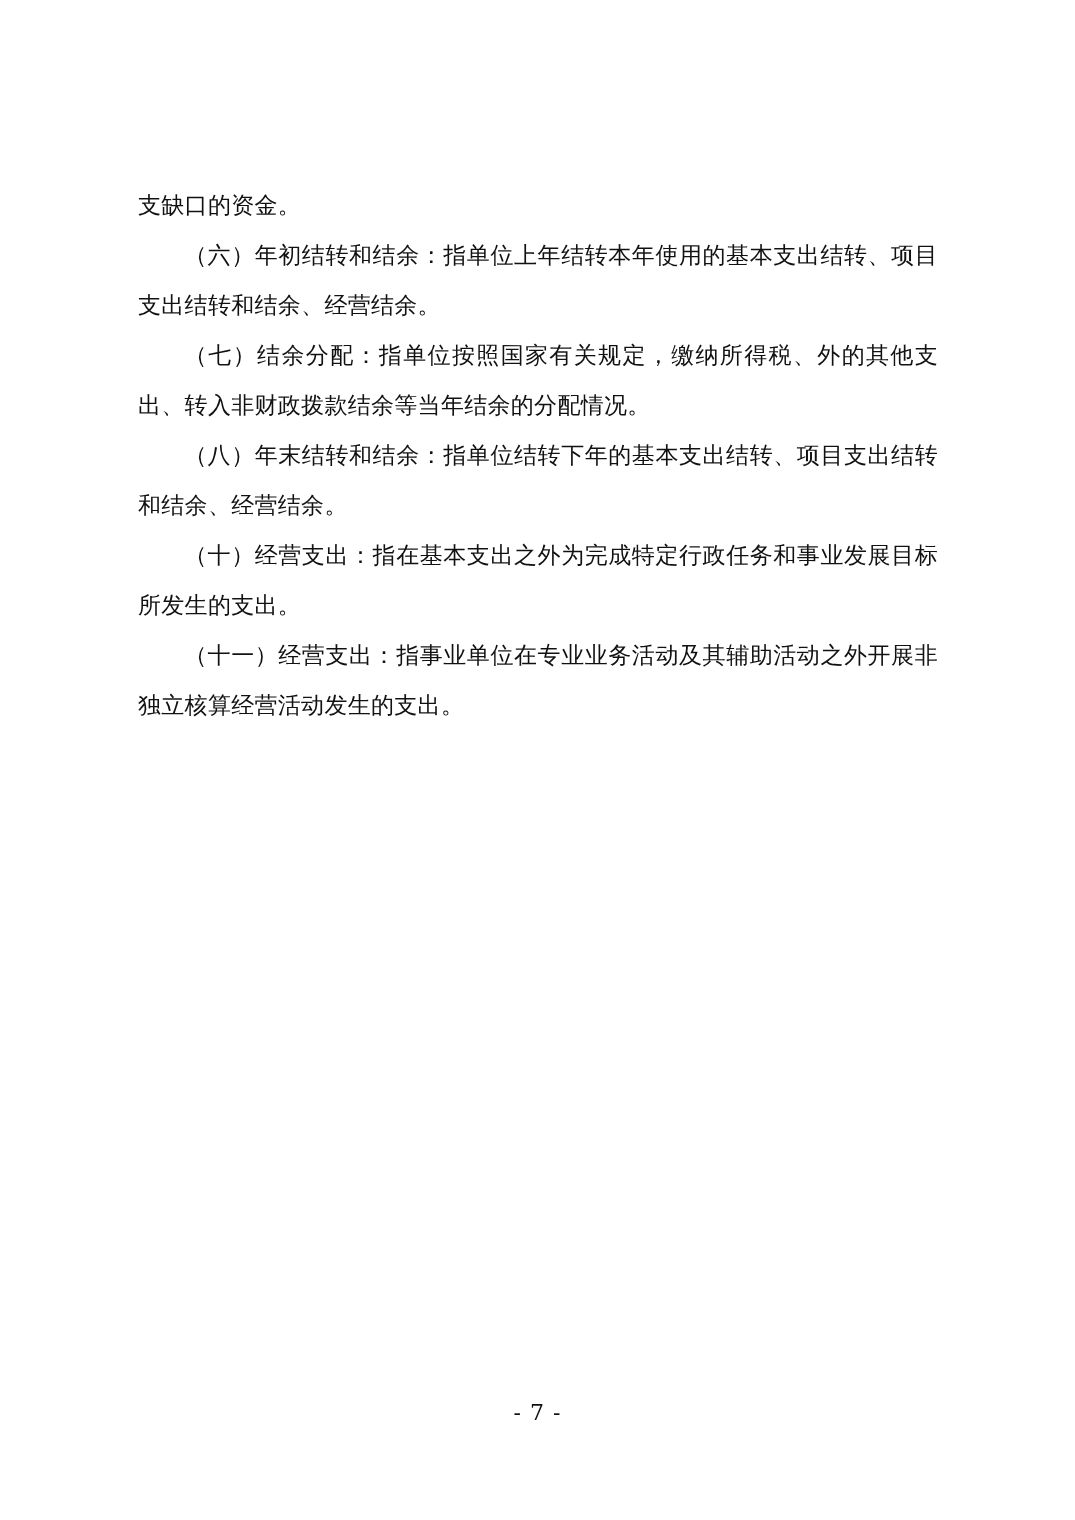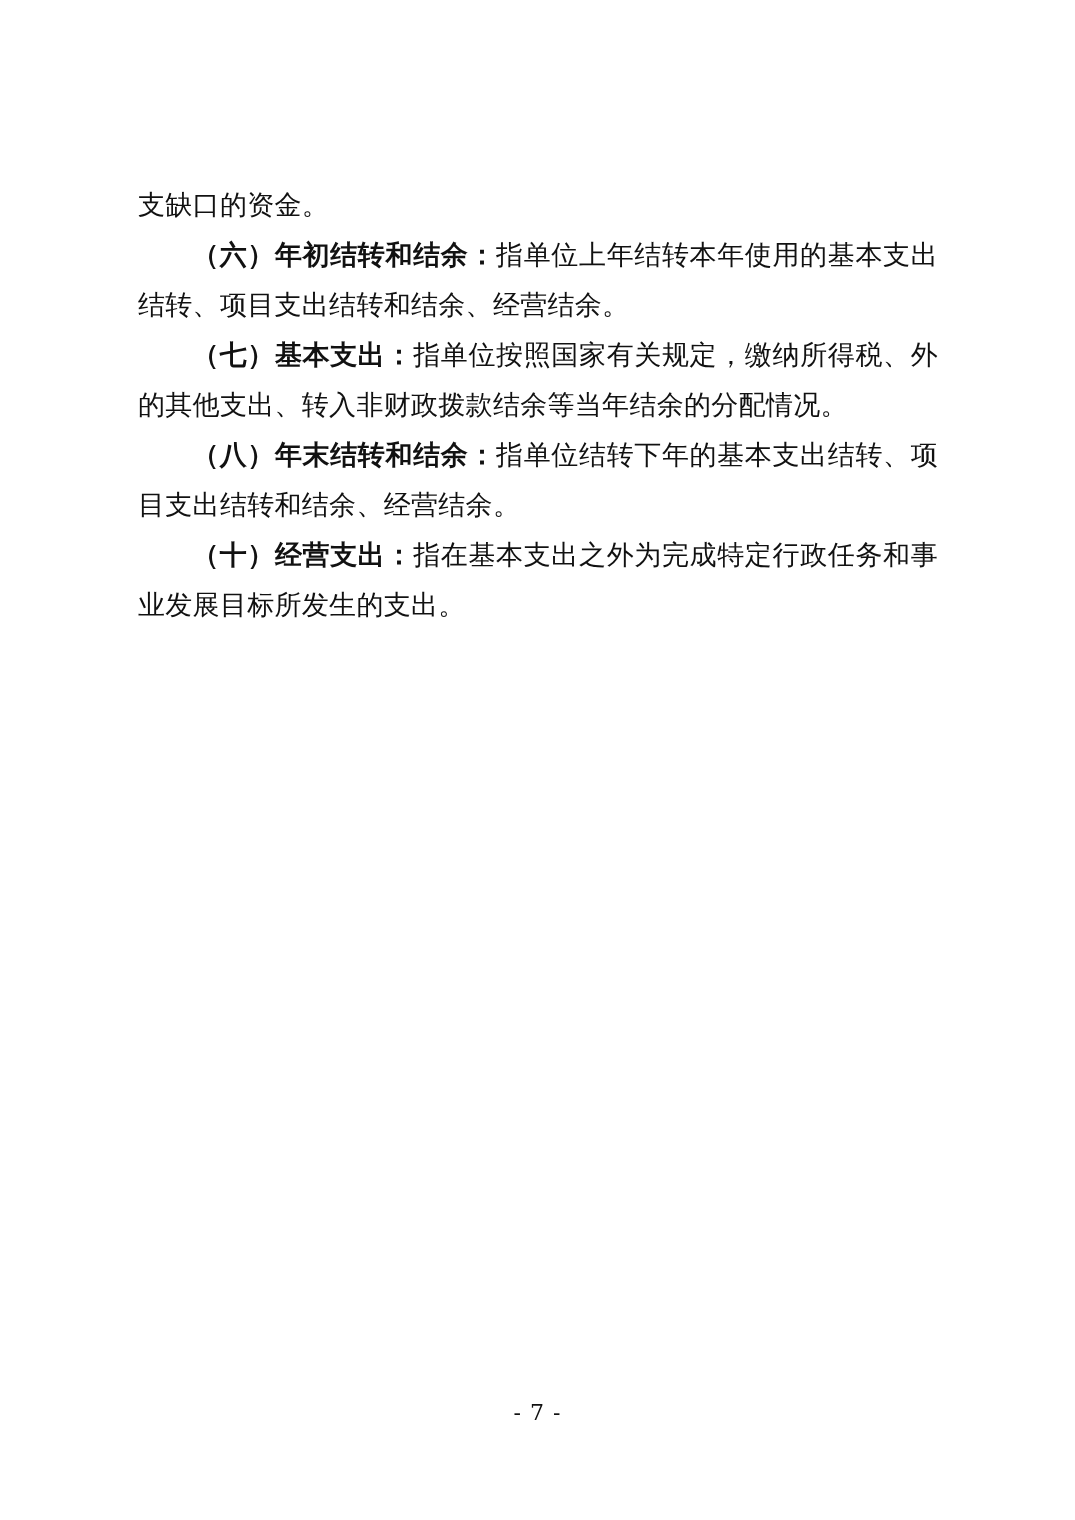--- a/index.html
+++ b/index.html
@@ -17,32 +17,32 @@
     color: #111111;
     overflow: hidden;
   }
   .content {
     position: absolute;
     left: 138px;
     top: 180px;
     width: 800px;
   }
   .para {
-    font-size: 27px;
+    font-size: 23px;
     line-height: 50px;
     text-align: justify;
     text-justify: inter-ideograph;
     margin: 0 0 0 0;
     letter-spacing: 0.3px;
   }
   .para.indent {
     text-indent: 2em;
   }
   .bold-run {
-    font-weight: bold;
+    font-weight: normal;
   }
   .footer {
     position: absolute;
     left: 0;
     right: 0;
     top: 1400px;
     text-align: center;
     font-family: "DejaVu Serif", serif;
     font-size: 22px;
     color: #111111;
@@ -58,31 +58,34 @@
 
     <p class="para">
       <span>支缺口的资金。</span>
     </p>
 
     <p class="para indent">
       <span class="bold-run">（六）年初结转和结余：</span><span>指单位上年结转本年使用的基本支出结转、项目支出结转和结余、经营结余。</span>
     </p>
 
     <p class="para indent">
-      <span class="bold-run">（七）基本支出：</span><span>指单位按照国家有关规定，缴纳所得税、外的其他支出、转入非财政拨款结余等当年结余的分配情况。</span>
+      <span class="bold-run">（七）结余分配：</span><span>指单位按照国家有关规定，缴纳所得税、外的其他支出、转入非财政拨款结余等当年结余的分配情况。</span>
     </p>
 
     <p class="para indent">
       <span class="bold-run">（八）年末结转和结余：</span><span>指单位结转下年的基本支出结转、项目支出结转和结余、经营结余。</span>
     </p>
 
 
     <p class="para indent">
       <span class="bold-run">（十）经营支出：</span><span>指在基本支出之外为完成特定行政任务和事业发展目标所发生的支出。</span>
     </p>
 
+    <p class="para indent">
+      <span class="bold-run">（十一）经营支出：</span><span>指事业单位在专业业务活动及其辅助活动之外开展非独立核算经营活动发生的支出。</span>
+    </p>
 
 
   </div>
 
   <div class="footer">- 7 -</div>
 
 </div>
 
 </body></html>

